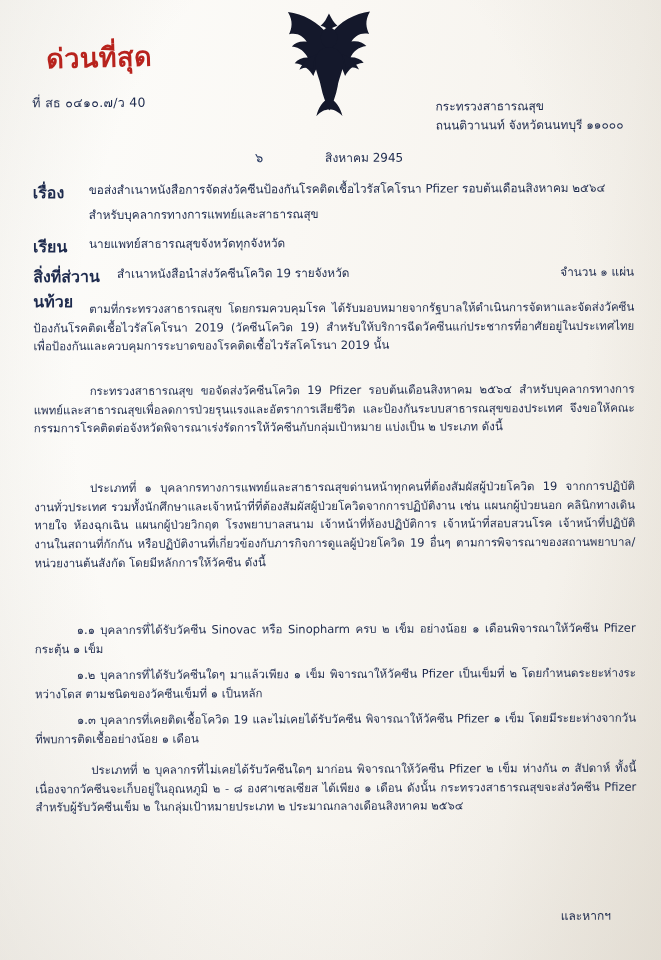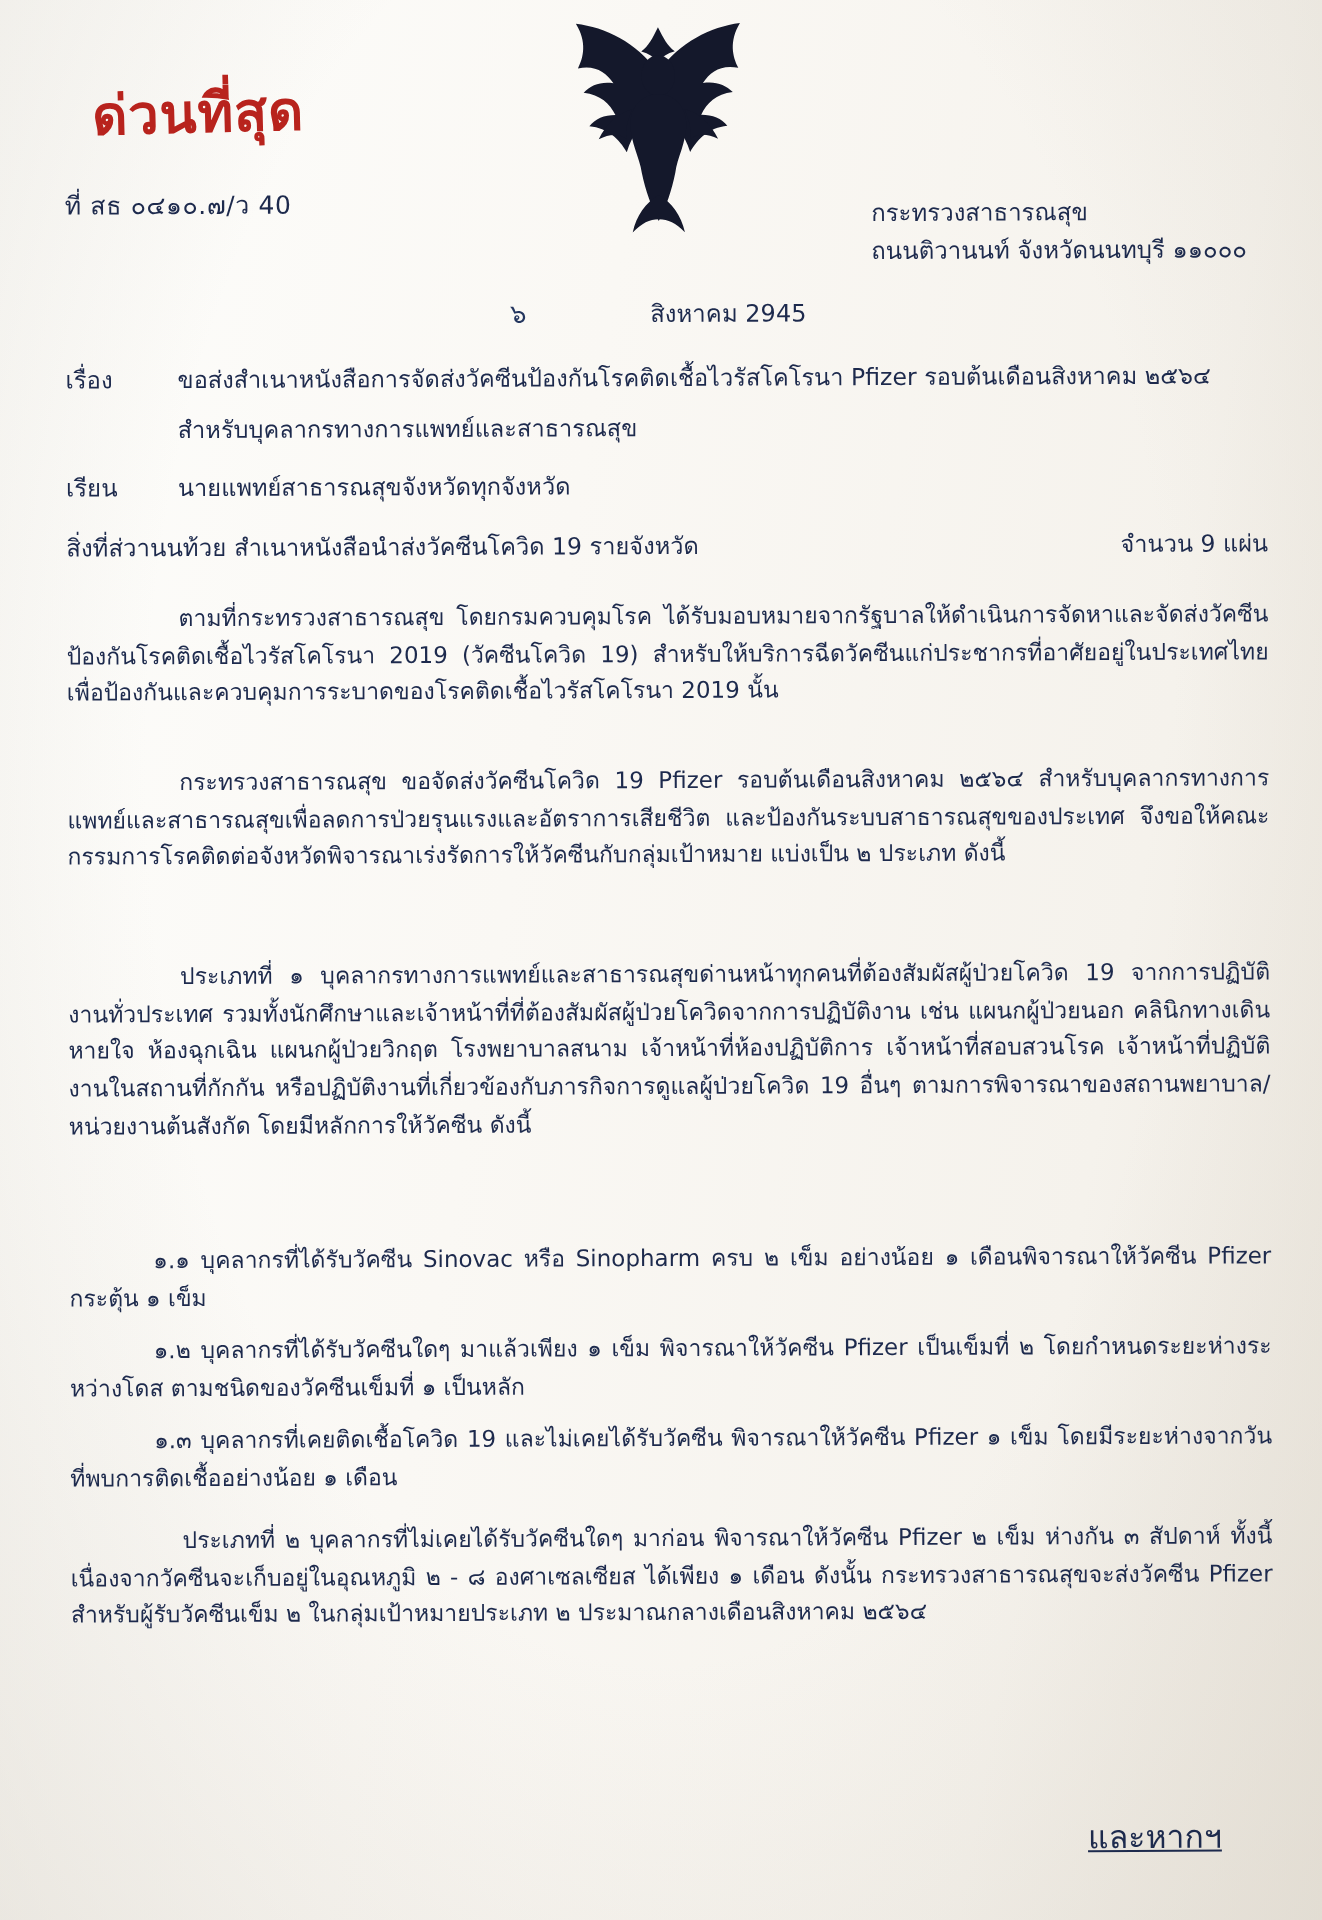--- a/index.html
+++ b/index.html
@@ -91,21 +91,22 @@
     position: absolute;
     left: 34px;
     right: 28px;
     display: flex;
     align-items: flex-start;
     font-size: 11.8px;
   }
   .row .label {
     flex: 0 0 auto;
     width: 56px;
-    font-size: 12px;
+    font-size: 16px;
+    font-weight: bold;
   }
   .row .value {
     flex: 1 1 auto;
   }
   .r-subject { top: 180px; }
   .r-subject2 { top: 205px; left: 90px; }
   .r-to { top: 234px; }
   .r-attach { top: 264px; }
   .attach-count {
     position: absolute;
@@ -128,22 +129,21 @@
   .p2 { top: 381px; }
   .p3 { top: 478px; }
   .l1 { top: 620px; text-indent: 42px; }
   .l2 { top: 665px; text-indent: 42px; }
   .l3 { top: 710px; text-indent: 42px; }
   .p4 { top: 760px; }
   .footer-note {
     position: absolute;
     right: 52px;
     top: 908px;
-    font-size: 16px;
-    text-decoration: underline;
+    font-size: 12px;
   }
 
   
   .skew {
     transform: rotate(-0.25deg);
     transform-origin: 50% 50%;
   }
   .thai { font-family: "DejaVu Sans", sans-serif; }
 </style>
 </head>
@@ -198,21 +198,21 @@
 
     <div class="row r-to">
       <div class="label thai">เรียน</div>
       <div class="value thai">นายแพทย์สาธารณสุขจังหวัดทุกจังหวัด</div>
     </div>
 
     <div class="row r-attach">
       <div class="label thai" style="width:84px">สิ่งที่ส่วานนท้วย</div>
       <div class="value thai">สำเนาหนังสือนำส่งวัคซีนโควิด 19 รายจังหวัด</div>
     </div>
-    <div class="attach-count thai">จำนวน 9 แผ่น</div>
+    <div class="attach-count thai">จำนวน ๑ แผ่น</div>
 
     <div class="para p1 thai">ตามที่กระทรวงสาธารณสุข โดยกรมควบคุมโรค ได้รับมอบหมายจากรัฐบาลให้ดำเนินการจัดหาและจัดส่งวัคซีนป้องกันโรคติดเชื้อไวรัสโคโรนา 2019 (วัคซีนโควิด 19) สำหรับให้บริการฉีดวัคซีนแก่ประชากรที่อาศัยอยู่ในประเทศไทยเพื่อป้องกันและควบคุมการระบาดของโรคติดเชื้อไวรัสโคโรนา 2019 นั้น</div>
     <div class="para p2 thai">กระทรวงสาธารณสุข ขอจัดส่งวัคซีนโควิด 19 Pfizer รอบต้นเดือนสิงหาคม ๒๕๖๔ สำหรับบุคลากรทางการแพทย์และสาธารณสุขเพื่อลดการป่วยรุนแรงและอัตราการเสียชีวิต และป้องกันระบบสาธารณสุขของประเทศ จึงขอให้คณะกรรมการโรคติดต่อจังหวัดพิจารณาเร่งรัดการให้วัคซีนกับกลุ่มเป้าหมาย แบ่งเป็น ๒ ประเภท ดังนี้</div>
     <div class="para p3 thai">ประเภทที่ ๑ บุคลากรทางการแพทย์และสาธารณสุขด่านหน้าทุกคนที่ต้องสัมผัสผู้ป่วยโควิด 19 จากการปฏิบัติงานทั่วประเทศ รวมทั้งนักศึกษาและเจ้าหน้าที่ที่ต้องสัมผัสผู้ป่วยโควิดจากการปฏิบัติงาน เช่น แผนกผู้ป่วยนอก คลินิกทางเดินหายใจ ห้องฉุกเฉิน แผนกผู้ป่วยวิกฤต โรงพยาบาลสนาม เจ้าหน้าที่ห้องปฏิบัติการ เจ้าหน้าที่สอบสวนโรค เจ้าหน้าที่ปฏิบัติงานในสถานที่กักกัน หรือปฏิบัติงานที่เกี่ยวข้องกับภารกิจการดูแลผู้ป่วยโควิด 19 อื่นๆ ตามการพิจารณาของสถานพยาบาล/หน่วยงานต้นสังกัด โดยมีหลักการให้วัคซีน ดังนี้</div>
 
     <div class="para l1 thai">๑.๑ บุคลากรที่ได้รับวัคซีน Sinovac หรือ Sinopharm ครบ ๒ เข็ม อย่างน้อย ๑ เดือนพิจารณาให้วัคซีน Pfizer กระตุ้น ๑ เข็ม</div>
     <div class="para l2 thai">๑.๒ บุคลากรที่ได้รับวัคซีนใดๆ มาแล้วเพียง ๑ เข็ม พิจารณาให้วัคซีน Pfizer เป็นเข็มที่ ๒ โดยกำหนดระยะห่างระหว่างโดส ตามชนิดของวัคซีนเข็มที่ ๑ เป็นหลัก</div>
     <div class="para l3 thai">๑.๓ บุคลากรที่เคยติดเชื้อโควิด 19 และไม่เคยได้รับวัคซีน พิจารณาให้วัคซีน Pfizer ๑ เข็ม โดยมีระยะห่างจากวันที่พบการติดเชื้ออย่างน้อย ๑ เดือน</div>
 
     <div class="para p4 thai">ประเภทที่ ๒ บุคลากรที่ไม่เคยได้รับวัคซีนใดๆ มาก่อน พิจารณาให้วัคซีน Pfizer ๒ เข็ม ห่างกัน ๓ สัปดาห์ ทั้งนี้เนื่องจากวัคซีนจะเก็บอยู่ในอุณหภูมิ ๒ - ๘ องศาเซลเซียส ได้เพียง ๑ เดือน ดังนั้น กระทรวงสาธารณสุขจะส่งวัคซีน Pfizer สำหรับผู้รับวัคซีนเข็ม ๒ ในกลุ่มเป้าหมายประเภท ๒ ประมาณกลางเดือนสิงหาคม ๒๕๖๔</div>

